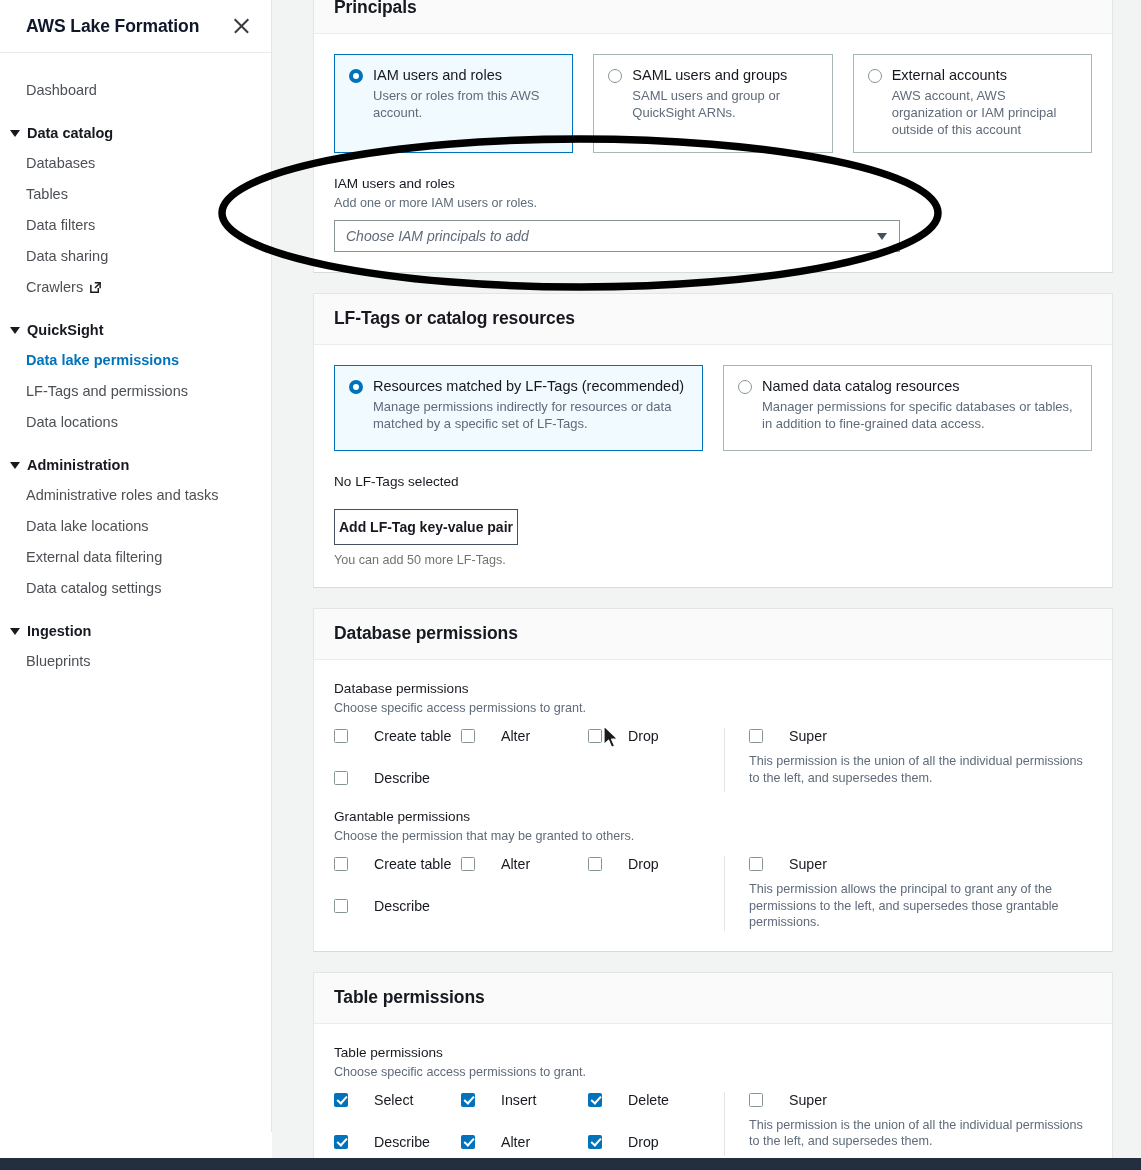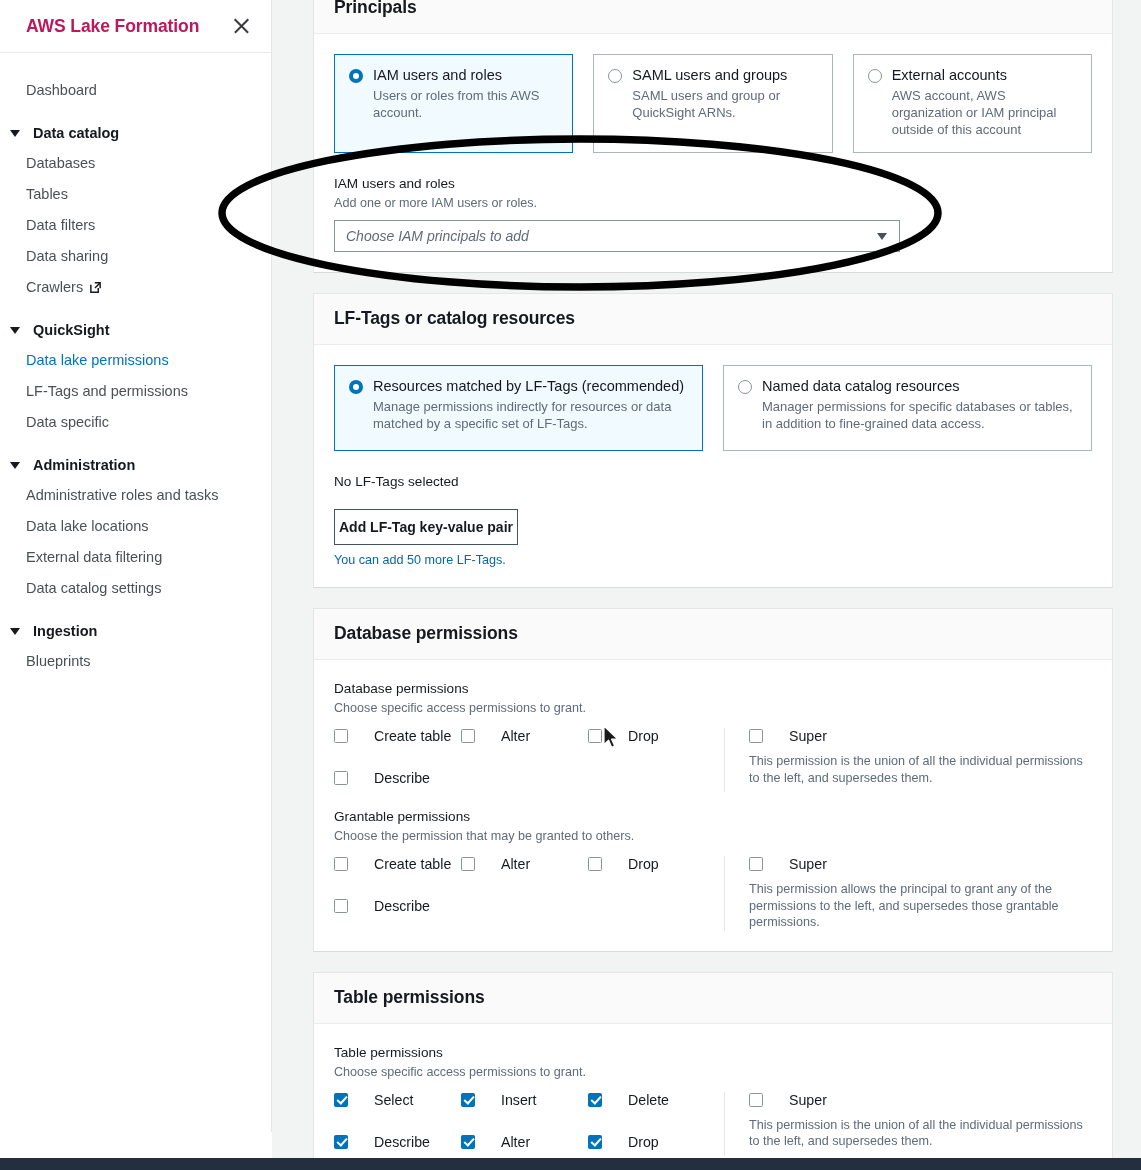--- a/index.html
+++ b/index.html
@@ -19,43 +19,43 @@
     flex: 0 0 272px;
     position: relative;
   }
   .side-header {
     height: 53px;
     display: flex; align-items: center; justify-content: space-between;
     padding: 0 18px 0 26px;
     border-bottom: 1px solid #e9ebeb;
   }
   .side-title {
-    font-size: 17.5px; font-weight: bold; color: #be185d;
+    font-size: 17.5px; font-weight: bold; color: #0f172a;
     letter-spacing: -0.1px;
   }
   .close-x {
     width: 22px; height: 22px; position: relative; cursor: pointer; opacity: .85;
   }
   .close-x::before, .close-x::after {
     content: ""; position: absolute; left: 1px; top: 10px;
     width: 19px; height: 1.7px; background: #16191f;
   }
   .close-x::before { transform: rotate(45deg); }
   .close-x::after  { transform: rotate(-45deg); }
 
   .nav { padding-top: 22px; }
   .nav-link {
     font-size: 14.5px; color: #4c5055; padding: 7px 0 7px 26px;
     cursor: pointer; line-height: 17px;
     display: flex; align-items: center; gap: 6px;
   }
-  .nav-link.active { color: #0073bb; font-weight: normal; }
+  .nav-link.active { color: #0073bb; font-weight: bold; }
   .nav-group {
     font-size: 14.5px; font-weight: bold; color: #16191f;
-    padding: 7px 0 7px 10px; display: flex; align-items: center; gap: 13px;
+    padding: 7px 0 7px 10px; display: flex; align-items: center; gap: 7px;
     cursor: pointer; margin-top: 12px;
   }
   .caret {
     width: 0; height: 0; border-left: 5px solid transparent;
     border-right: 5px solid transparent; border-top: 7px solid #16191f;
     flex: 0 0 10px;
   }
   .ext-icon { display: inline-block; width: 13px; height: 13px; position: relative; }
   .ext-icon svg { display: block; }
 
@@ -116,21 +116,21 @@
   }
 
   
   .muted-line { font-size: 13.6px; color: #16191f; margin: 23px 0 0 0; }
   .btn {
     margin-top: 20px; display: inline-block;
     border: 1px solid #44525f; background: #ffffff; color: #16191f;
     font-size: 14px; font-weight: bold; font-family: "Liberation Sans", sans-serif;
     padding: 9px 4px; cursor: pointer; line-height: 16px;
   }
-  .btn-note { font-size: 12.6px; color: #0369a1; margin-top: 8px; }
+  .btn-note { font-size: 12.6px; color: #737373; margin-top: 8px; }
 
   
   .perm-block + .perm-block { margin-top: 16px; }
   .perm-title { font-size: 13.6px; color: #16191f; line-height: 18px; }
   .perm-sub   { font-size: 12.6px; color: #5f6b7a; line-height: 18px; margin-top: 1px; }
   .perm-cols  { display: flex; margin-top: 11px; }
   .perm-left  {
     flex: 0 0 380px; border-right: 1px solid #e4e6e6;
     padding-right: 16px; padding-bottom: 6px;
   }
@@ -227,21 +227,21 @@
         <span class="caret"></span>
         <span>QuickSight</span>
       </div>
       <div class="nav-link active">
         <span>Data lake permissions</span>
       </div>
       <div class="nav-link">
         <span>LF-Tags and permissions</span>
       </div>
       <div class="nav-link">
-        <span>Data specific</span>
+        <span>Data locations</span>
       </div>
 
       <div class="nav-group">
         <span class="caret"></span>
         <span>Administration</span>
       </div>
       <div class="nav-link">
         <span>Administrative roles and tasks</span>
       </div>
       <div class="nav-link">

